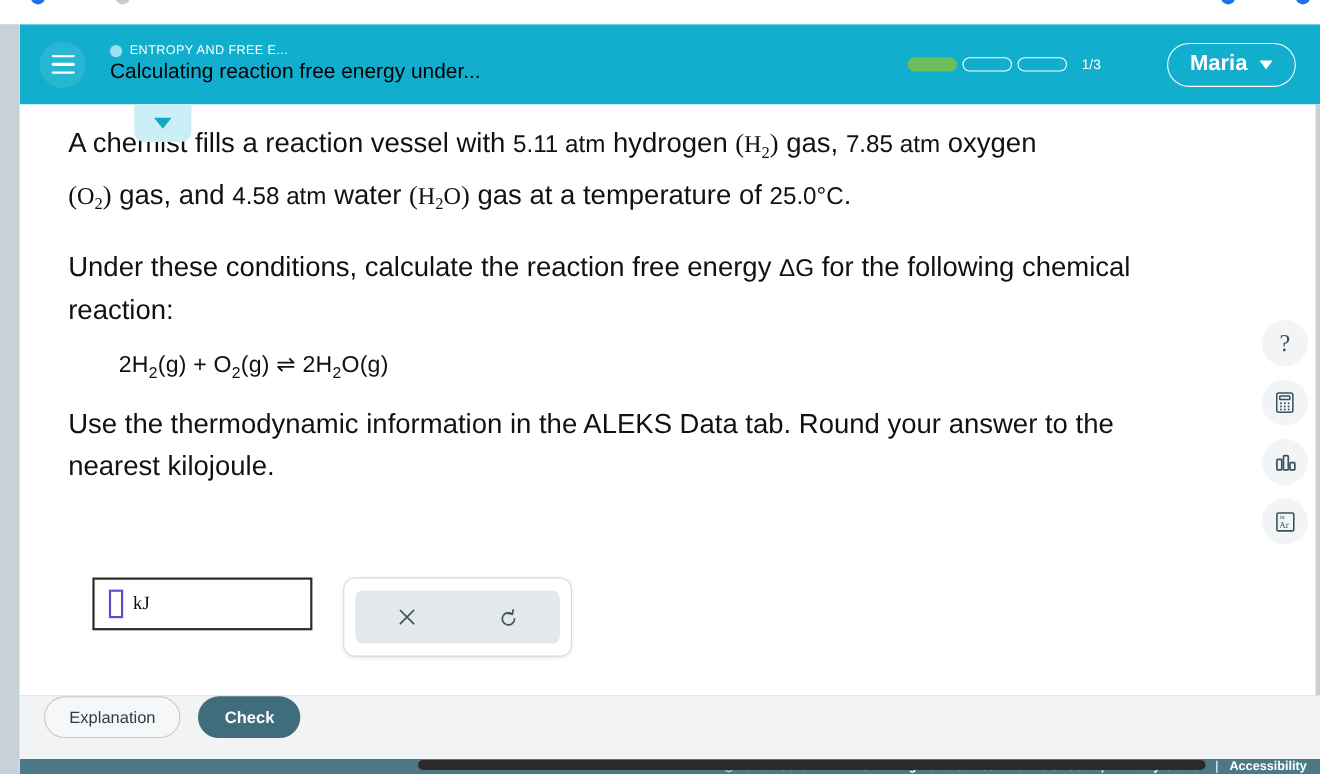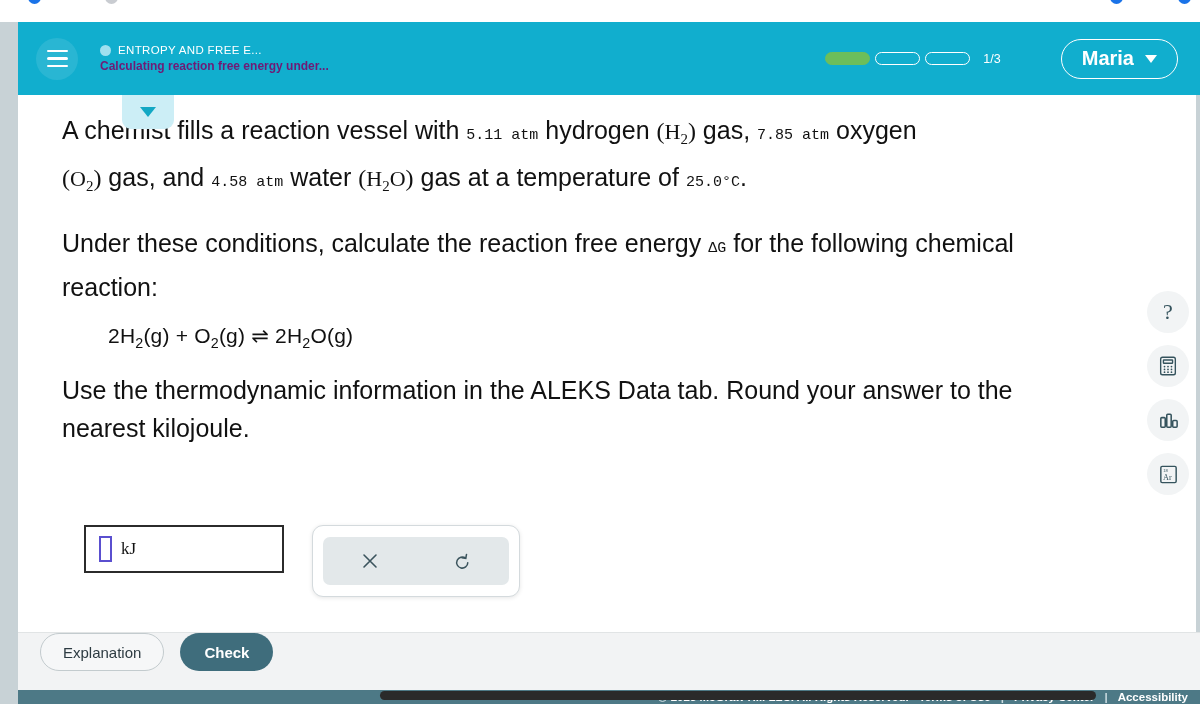--- a/index.html
+++ b/index.html
@@ -88,23 +88,23 @@
     background: #9fe0ef;
     flex: 0 0 auto;
   }
   .course-label {
     color: #ffffff;
     font-size: 11.5px;
     letter-spacing: .35px;
     font-weight: 500;
   }
   .topic-title {
-    color: #701a75;
-    font-size: 12px;
-    font-weight: 700;
+    color: #000000;
+    font-size: 19px;
+    font-weight: 400;
   }
 
   .header-spacer { flex: 1 1 auto; }
 
   .progress-wrap { display: flex; align-items: center; gap: 13px; }
   .progress-bar { display: flex; gap: 5px; }
   .prog-seg {
     width: 45px; height: 13px;
     border-radius: 7px;
     border: 1.5px solid #ffffff;
@@ -176,21 +176,21 @@
   .q-line {
     font-size: 25px;
     line-height: 38px;
     color: #111111;
     margin-bottom: 0;
   }
   .q-para { margin-bottom: 18px; }
   .q-para.p2 { }
 
   
-  .m { font-family: Liberation Mono, monospace; font-size: 15px; }
+  .m { font-family: Liberation Sans, sans-serif; font-size: 22px; }
   .m-lg { font-family: "Liberation Serif", serif; font-size: 22px; }
   .m sub, .m-lg sub { font-size: 0.68em; }
   .paren { font-family: "Liberation Serif", serif; font-size: 24px; }
 
   .equation {
     font-family: Liberation Sans, sans-serif;
     font-size: 21px;
     margin: 5px 0 0 46px;
     color: #111111;
     letter-spacing: .2px;

